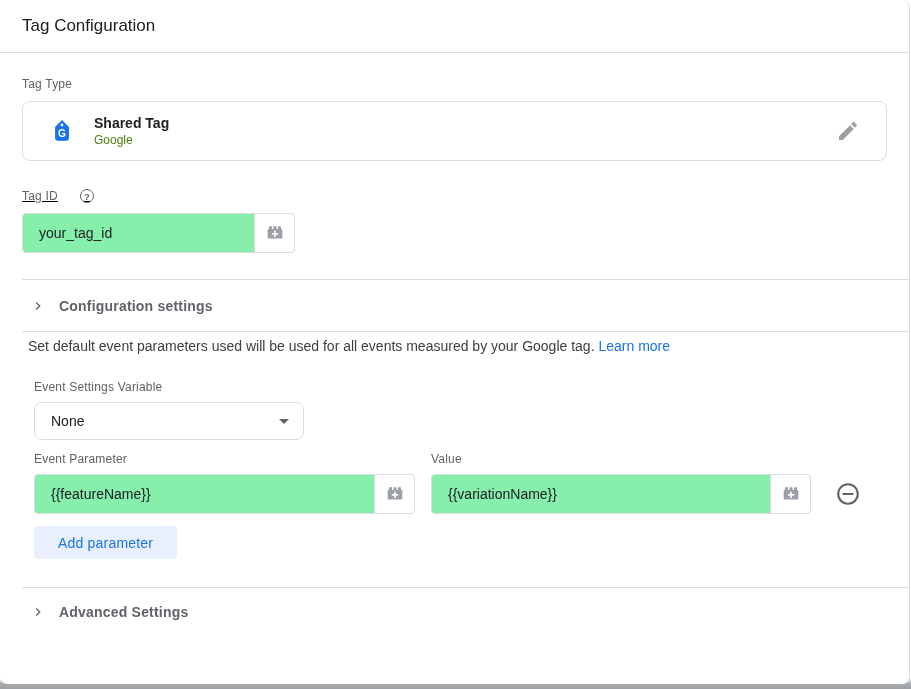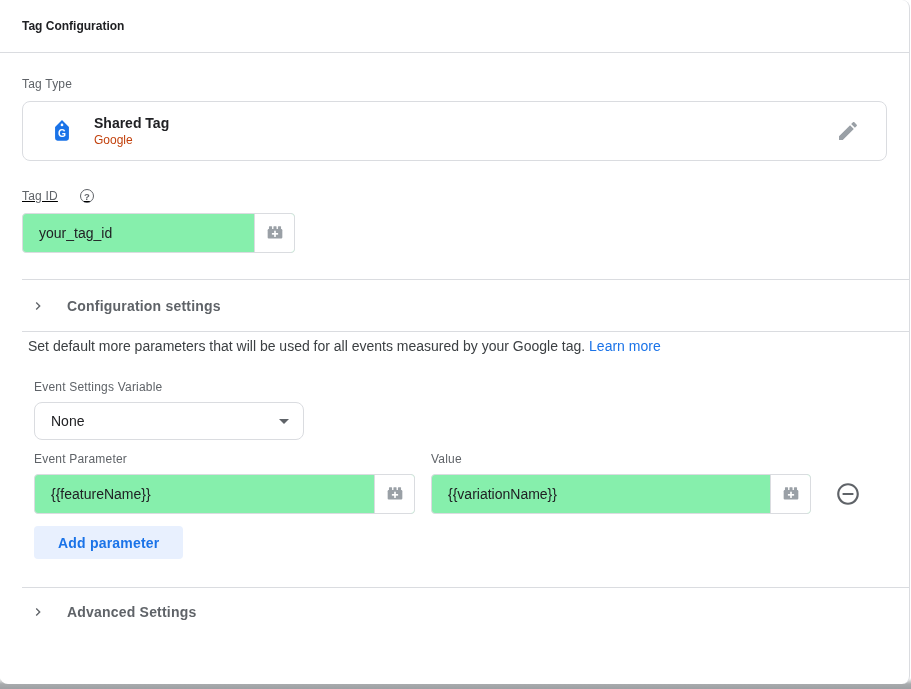--- a/index.html
+++ b/index.html
@@ -12,35 +12,35 @@
     position: absolute; left: 0; top: 0; width: 910px; height: 684px;
     background: #ffffff;
     border-right: 1px solid #dadce0;
     border-radius: 8px;
     overflow: hidden;
   }
   .panel-header {
     height: 53px; display: flex; align-items: center;
     padding: 0 22px; border-bottom: 1px solid #dadce0;
   }
-  .panel-title { font-size: 12px; color: #202124; font-weight: 700; }
+  .panel-title { font-size: 17px; color: #202124; font-weight: 400; }
   .content { padding: 0 22px; }
   .field-label { font-size: 12px; color: #5f6368; letter-spacing: .2px; }
   .mt-24 { margin-top: 24px; }
   .mt-28 { margin-top: 28px; }
 
   
   .tag-card {
     margin-top: 10px; height: 60px; border: 1px solid #dadce0; border-radius: 8px;
     display: flex; align-items: center; background: #fff;
   }
   .tag-card-icon { margin-left: 26px; width: 26px; height: 26px; flex: 0 0 auto; }
   .tag-card-text { margin-left: 19px; flex: 1; }
   .tag-card-title { font-size: 14px; font-weight: 700; color: #202124; line-height: 17px; }
-  .tag-card-sub { font-size: 12px; color: #c2410c; line-height: 15px; margin-top: 1px; }
+  .tag-card-sub { font-size: 12px; color: #4d7c0f; line-height: 15px; margin-top: 1px; }
   .edit-btn { margin-right: 26px; width: 24px; height: 24px; cursor: pointer; border: none; background: transparent; padding: 0; }
 
   
   .label-row { display: flex; align-items: center; gap: 22px; text-decoration: underline; }
   .help-icon {
     width: 14px; height: 14px; border: 1.4px solid #5f6368; border-radius: 50%;
     color: #5f6368; font-size: 9.5px; font-weight: 700; display: flex; align-items: center; justify-content: center;
     cursor: pointer; background: transparent;
   }
 
@@ -55,21 +55,21 @@
   }
   .brick-btn {
     width: 40px; border: none; border-left: 1px solid #dadce0; background: #fff;
     display: flex; align-items: center; justify-content: center; cursor: pointer; padding: 0;
   }
 
   
   .divider { border: none; border-top: 1px solid #dadce0; margin-left: 22px; }
   .section-row { display: flex; align-items: center; height: 51px; padding-left: 30px; cursor: pointer; }
   .section-row .chev { width: 16px; height: 16px; flex: 0 0 auto; }
-  .section-label { margin-left: 21px; font-size: 14px; font-weight: 700; color: #5f6368; letter-spacing: .2px; }
+  .section-label { margin-left: 13px; font-size: 14px; font-weight: 700; color: #5f6368; letter-spacing: .2px; }
 
   .shared-body { padding-left: 34px; padding-bottom: 28px; }
   .section-desc { font-size: 14px; color: #3c4043; margin-left: -6px; margin-top: 6px; }
   .link { color: #1a73e8; text-decoration: none; cursor: pointer; }
 
   .esv-label { margin-top: 26px; }
   .select-box {
     margin-top: 8px; width: 270px; height: 38px; border: 1px solid #dadce0; border-radius: 8px;
     display: flex; align-items: center; padding: 0 14px 0 16px; cursor: pointer; background: #fff;
   }
@@ -82,21 +82,21 @@
   .param-row { display: flex; align-items: flex-end; margin-top: 12px; }
   .param-col .input-group { margin-top: 8px; }
   .param-input { width: 339px; }
   .value-col { margin-left: 16px; }
   .value-input { width: 338px; }
   .remove-btn { margin-left: 24px; margin-bottom: 7px; width: 26px; height: 26px; border: none; background: transparent; padding: 0; cursor: pointer; }
 
   .add-param-btn {
     margin-top: 12px; height: 33px; padding: 0 24px; border: none; border-radius: 4px;
     background: #e8f0fe; color: #1a73e8; font-family: "Liberation Sans", sans-serif;
-    font-size: 14px; font-weight: 700; letter-spacing: .2px; cursor: pointer;
+    font-size: 14px; font-weight: 400; letter-spacing: .2px; cursor: pointer;
   }
 </style>
 </head>
 <body>
 
 <div class="panel">
 
   <div class="panel-header">
     <span class="panel-title">Tag Configuration</span>
   </div>
@@ -159,21 +159,21 @@
     </span>
     <span class="section-label">Configuration settings</span>
   </div>
 
   <hr class="divider">
 
 
   <div class="content shared-body">
 
     <div class="section-desc">
-      <span>Set default more parameters that will be used for all events measured by your Google tag. </span><a class="link">Learn more</a>
+      <span>Set default event parameters used will be used for all events measured by your Google tag. </span><a class="link">Learn more</a>
     </div>
 
     <div class="field-label esv-label">Event Settings Variable</div>
 
     <div class="select-box">
       <span class="select-value">None</span>
       <span class="select-arrow"></span>
     </div>
 
     <div class="param-row">

